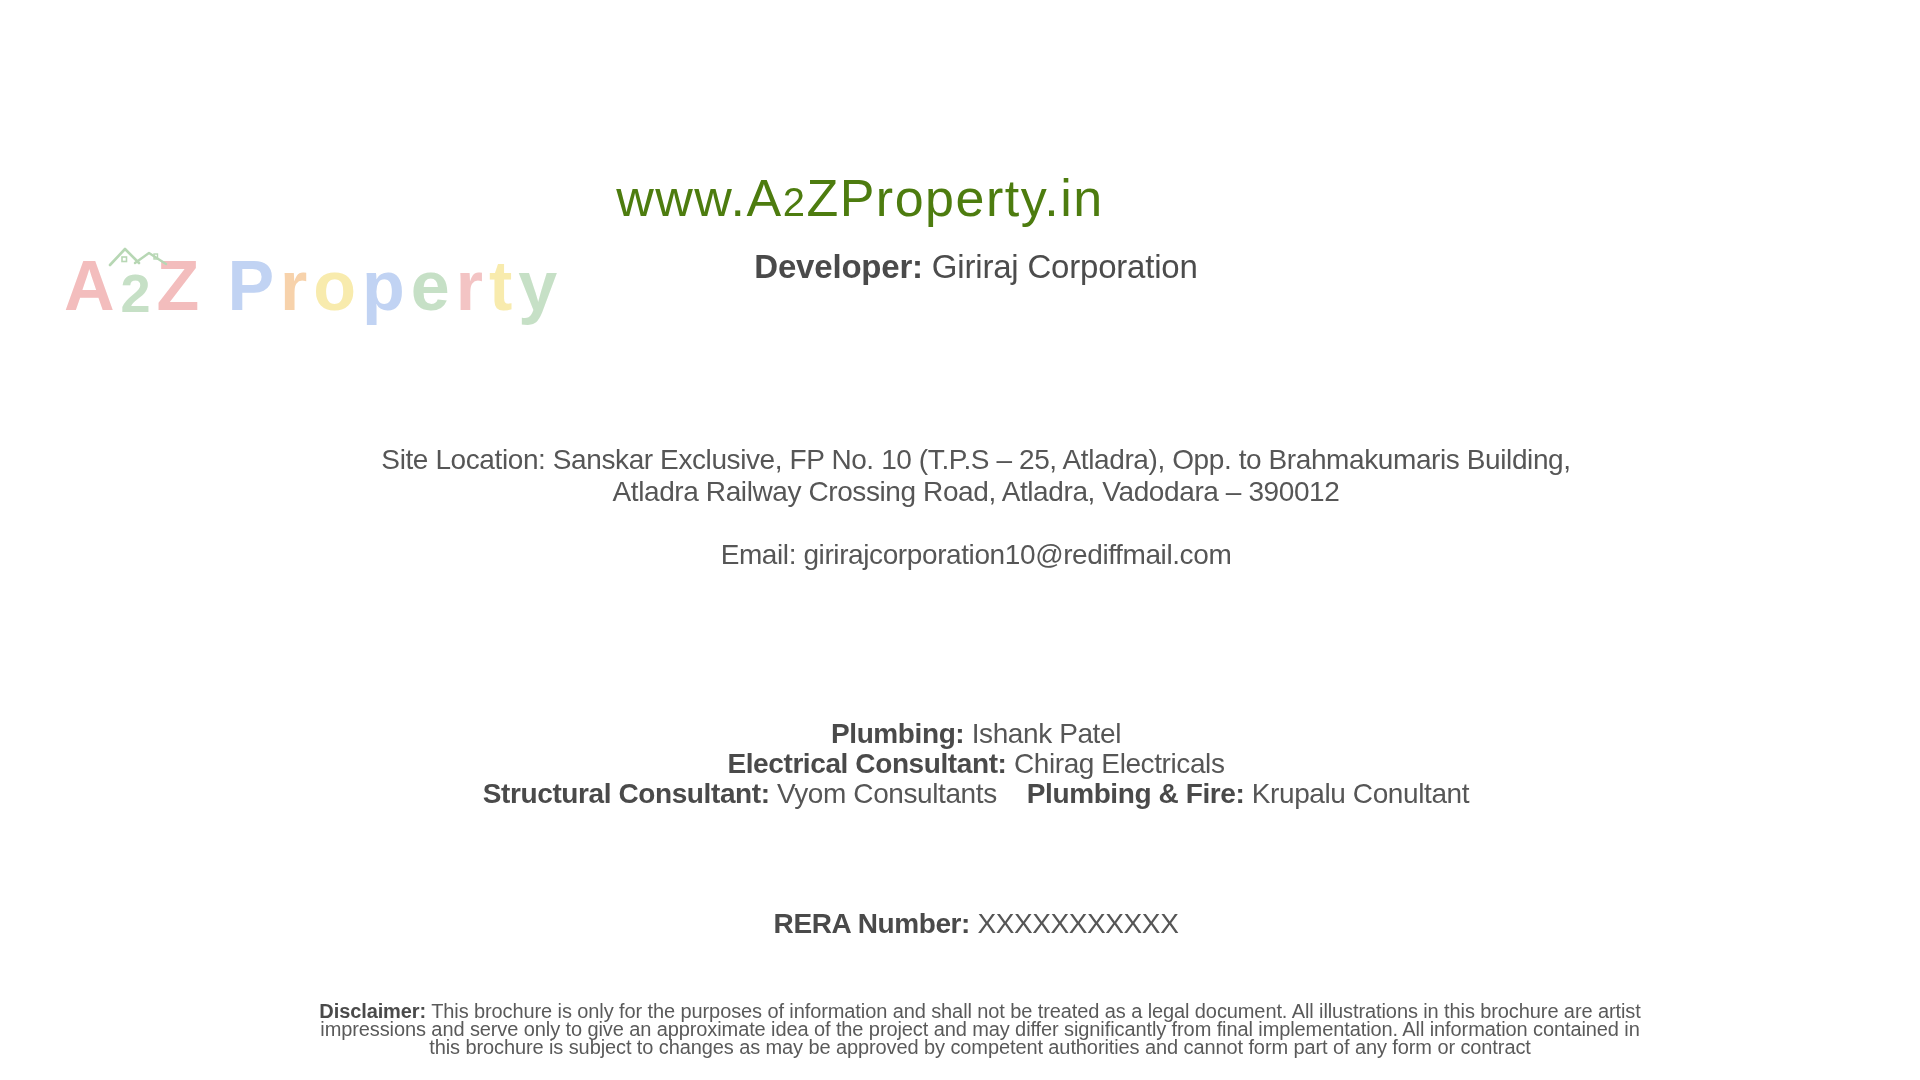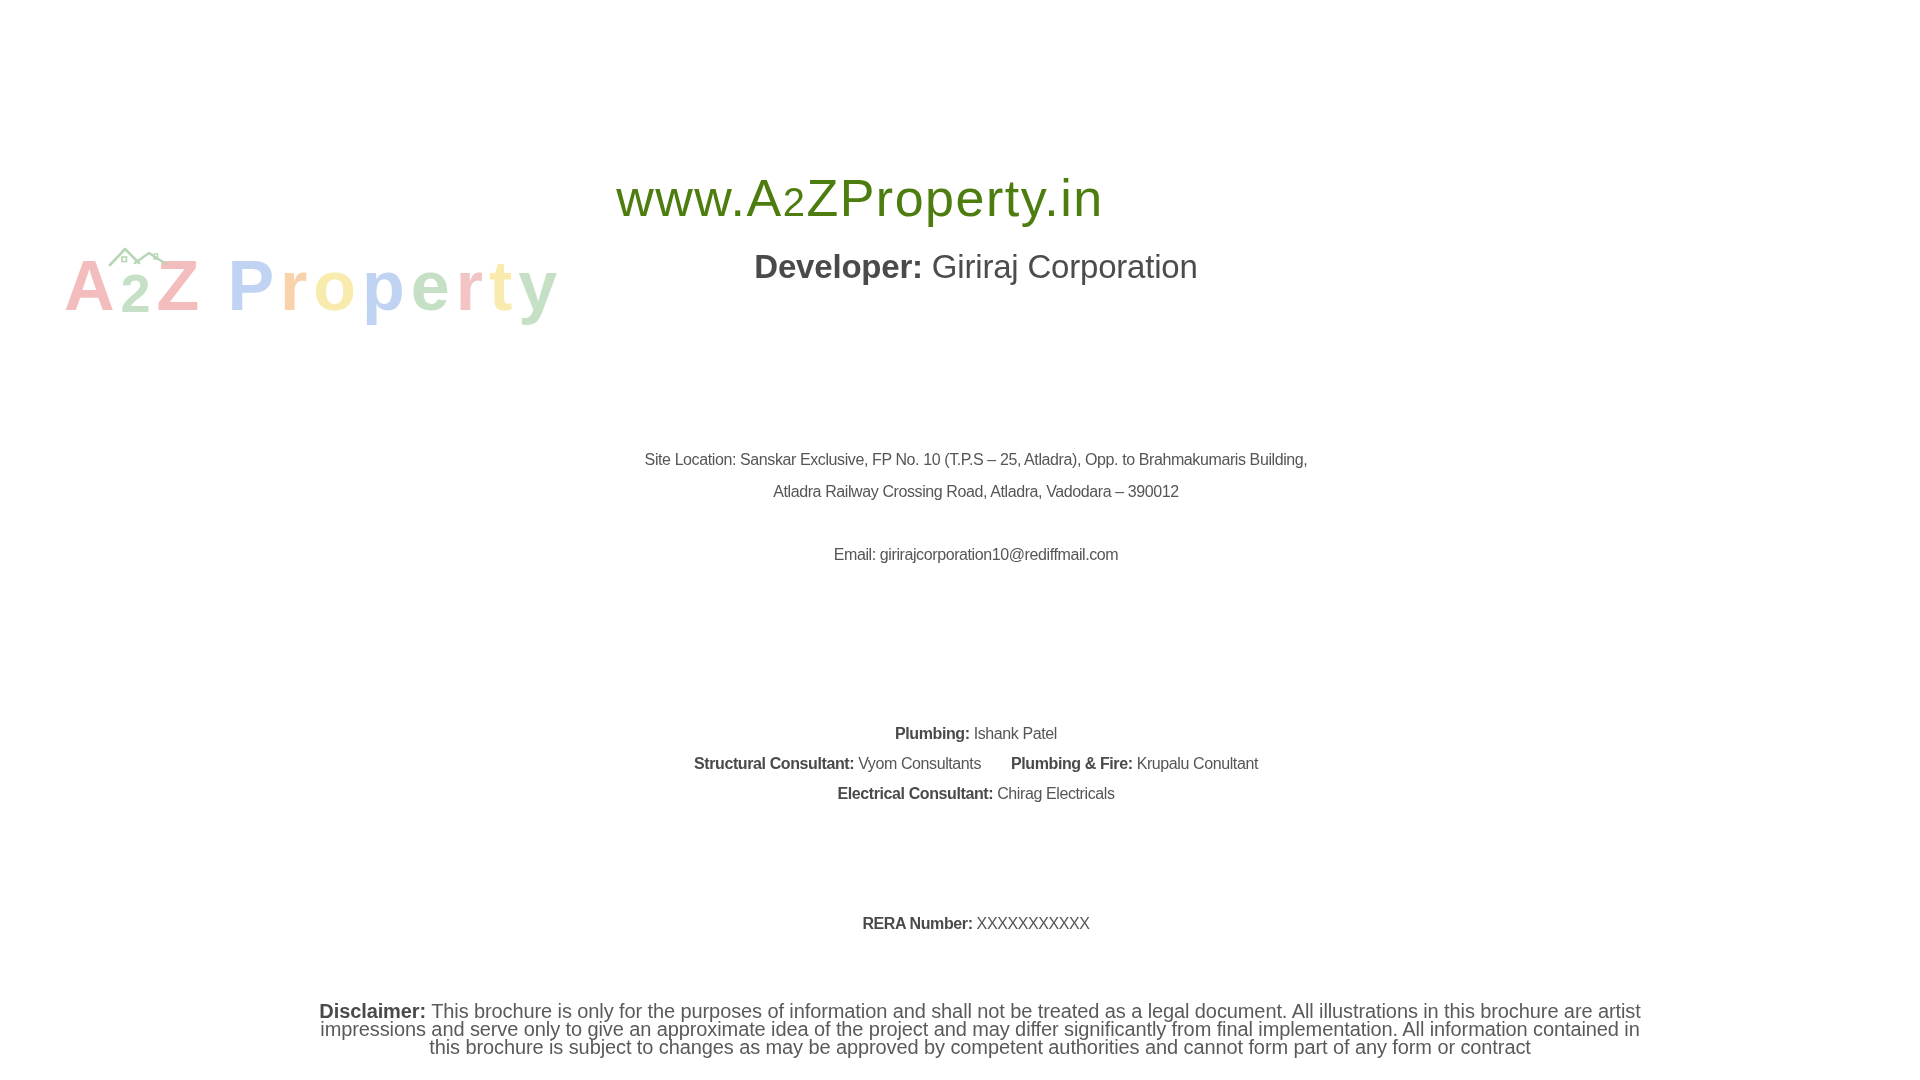--- a/index.html
+++ b/index.html
@@ -47,21 +47,21 @@
   .center-col { left: 32px; right: 0; text-align: center; white-space: nowrap; }
 
   .developer-line {
     top: 248px;
     font-size: 33px;
     line-height: 38px;
     color: #4c4c4c;
     letter-spacing: -0.2px;
   }
   .body-text {
-    font-size: 16px;
+    font-size: 28px;
     line-height: 32px;
     color: #565656;
     letter-spacing: -0.4px;
   }
   .site-location { top: 444px; }
   .contact { top: 539px; }
   .consultants { top: 719px; line-height: 30px; }
   .rera { top: 908px; }
   b, .bold { font-weight: bold; color: #4a4a4a; }
 
@@ -108,27 +108,27 @@
 <div class="abs center-col body-text contact">
   <div>Email: girirajcorporation10@rediffmail.com</div>
 </div>
 
 <div class="abs center-col body-text consultants">
   <div>
     <b>Plumbing:</b>
     <span>Ishank Patel</span>
   </div>
   <div>
+    <b>Electrical Consultant:</b>
+    <span>Chirag Electricals</span>
+  </div>
+  <div>
     <span><b>Structural Consultant:</b>
       <span>Vyom Consultants</span></span><span class="plumbing-seg"><b>Plumbing &amp; Fire:</b>
       <span>Krupalu Conultant</span></span>
-  </div>
-  <div>
-    <b>Electrical Consultant:</b>
-    <span>Chirag Electricals</span>
   </div>
 </div>
 
 <div class="abs center-col body-text rera">
   <b>RERA Number:</b>
   <span>XXXXXXXXXXX</span>
 </div>
 
 <div class="abs disclaimer">
   <div class="disclaimer-inner"><b>Disclaimer:</b> <span>This brochure is only for the purposes of information and shall not be treated as a legal document. All illustrations in this brochure are artist impressions and serve only to give an approximate idea of the project and may differ significantly from final implementation. All information contained in this brochure is subject to changes as may be approved by competent authorities and cannot form part of any form or contract</span></div>

